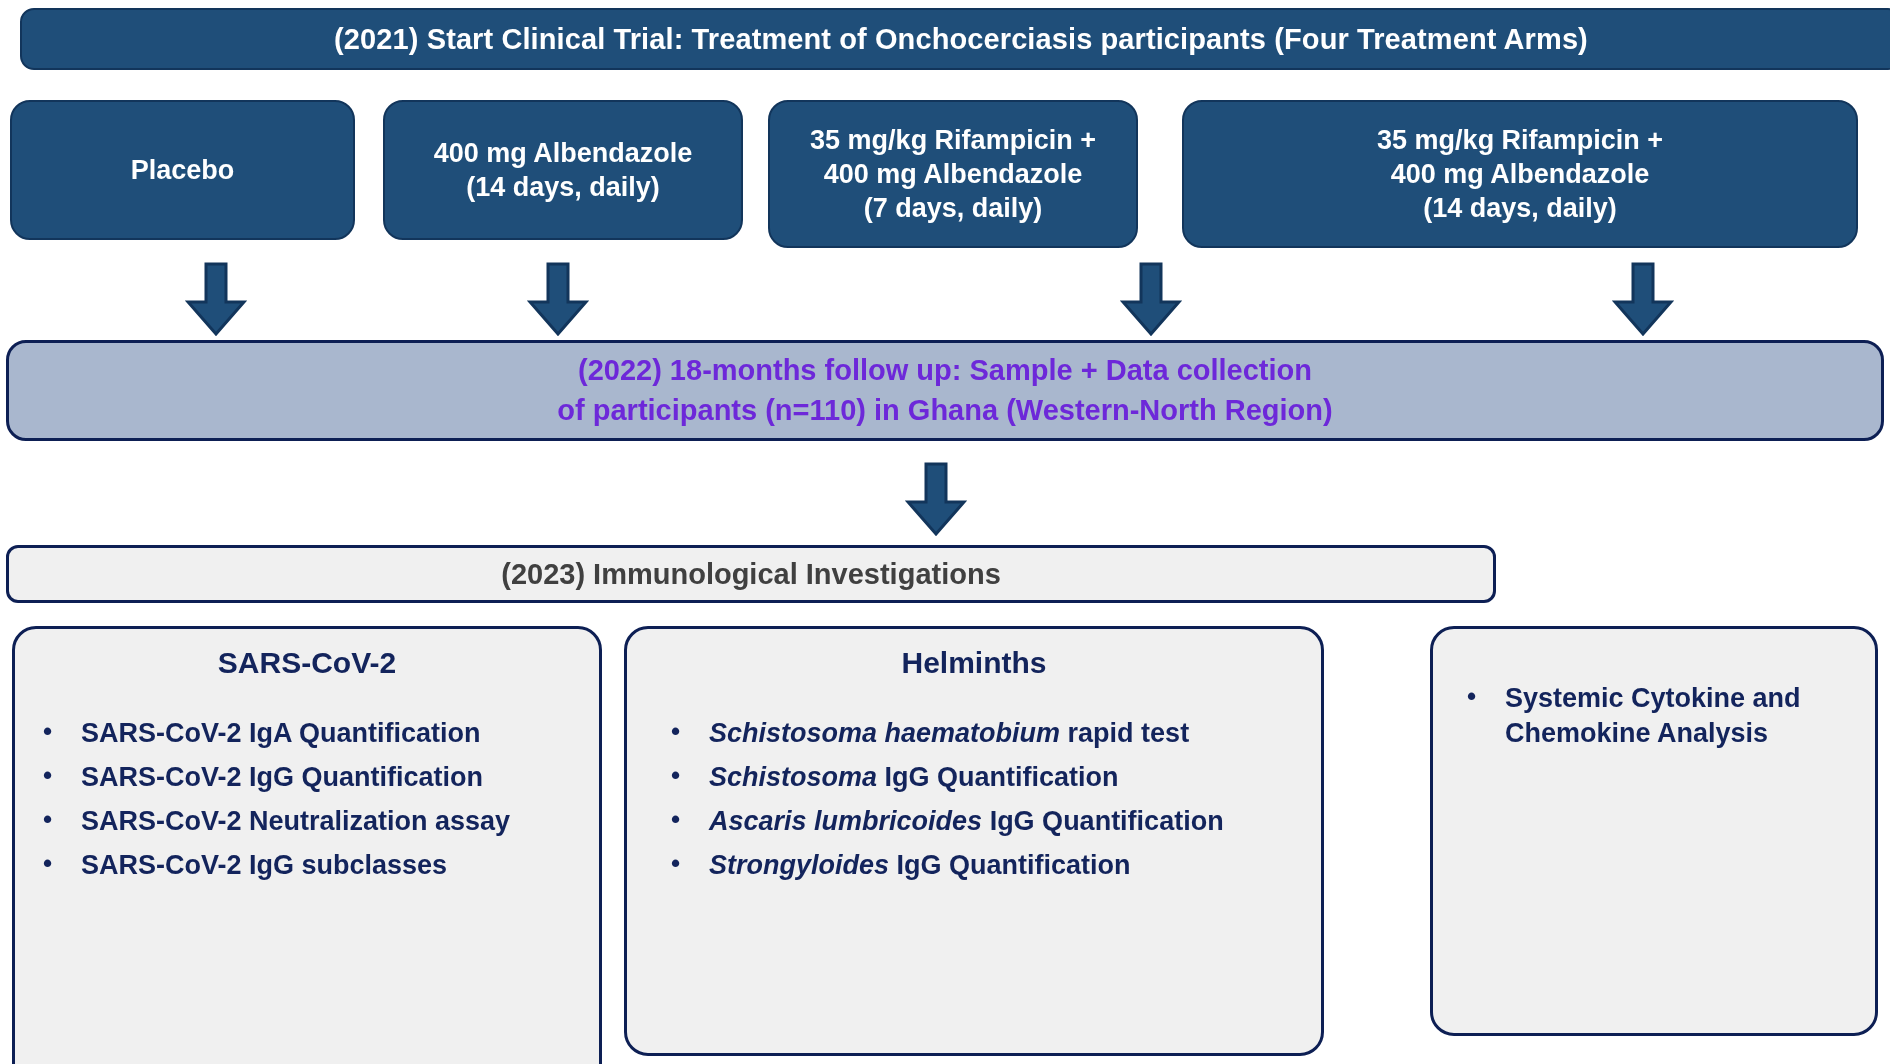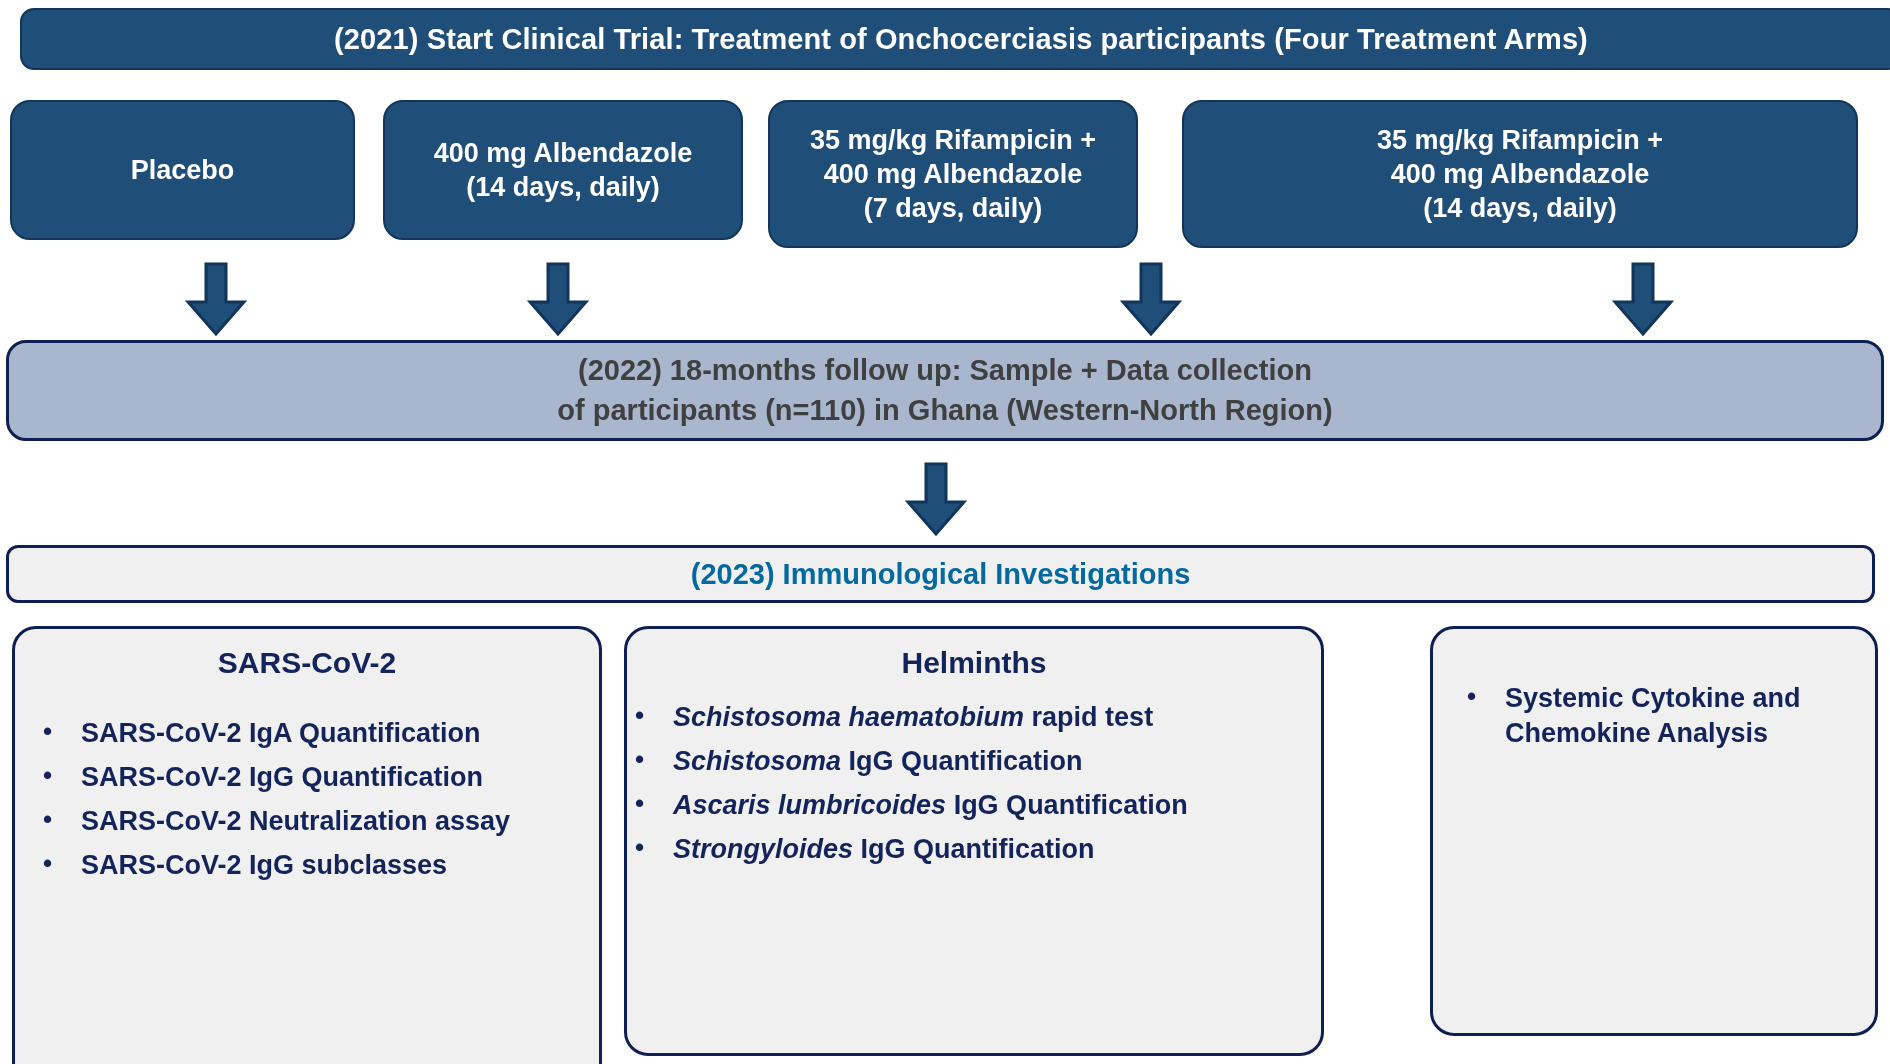--- a/index.html
+++ b/index.html
@@ -69,36 +69,36 @@
 
   
   .followup {
     left: 6px;
     top: 340px;
     width: 1878px;
     height: 101px;
     background: #a9b7ce;
     border: 3px solid #0d1f54;
     border-radius: 20px;
-    color: #404040;
+    color: #6d28d9;
     font-size: 29px;
     font-weight: bold;
     line-height: 1.35;
   }
 
   
   .investigations {
     left: 6px;
     top: 545px;
-    width: 1869px;
+    width: 1490px;
     height: 58px;
     background: #f0f0f0;
     border: 3px solid #0d1f54;
     border-radius: 12px;
-    color: #0369a1;
+    color: #404040;
     font-size: 29px;
     font-weight: bold;
   }
 
   
   .panel {
     background: #f0f0f0;
     border: 3px solid #0d1f54;
     border-radius: 24px;
     color: #13245c;
@@ -123,21 +123,21 @@
 
   .panel-list {
     list-style: none;
     margin: 0;
     padding: 0;
     font-size: 27px;
     font-weight: bold;
     color: #13245c;
   }
   #panel-sars .panel-list     { margin-top: 36px; padding-left: 20px; }
-  #panel-helminth .panel-list { margin-top: 20px; }
+  #panel-helminth .panel-list { margin-top: 36px; padding-left: 36px; }
   #panel-extra .panel-list    { margin-top: 42px; padding-left: 26px; }
 
   .panel-list li {
     position: relative;
     padding-left: 46px;
     margin-bottom: 11px;
     line-height: 1.22;
   }
   #panel-extra .panel-list li { line-height: 1.3; }
   .panel-list li::before {

